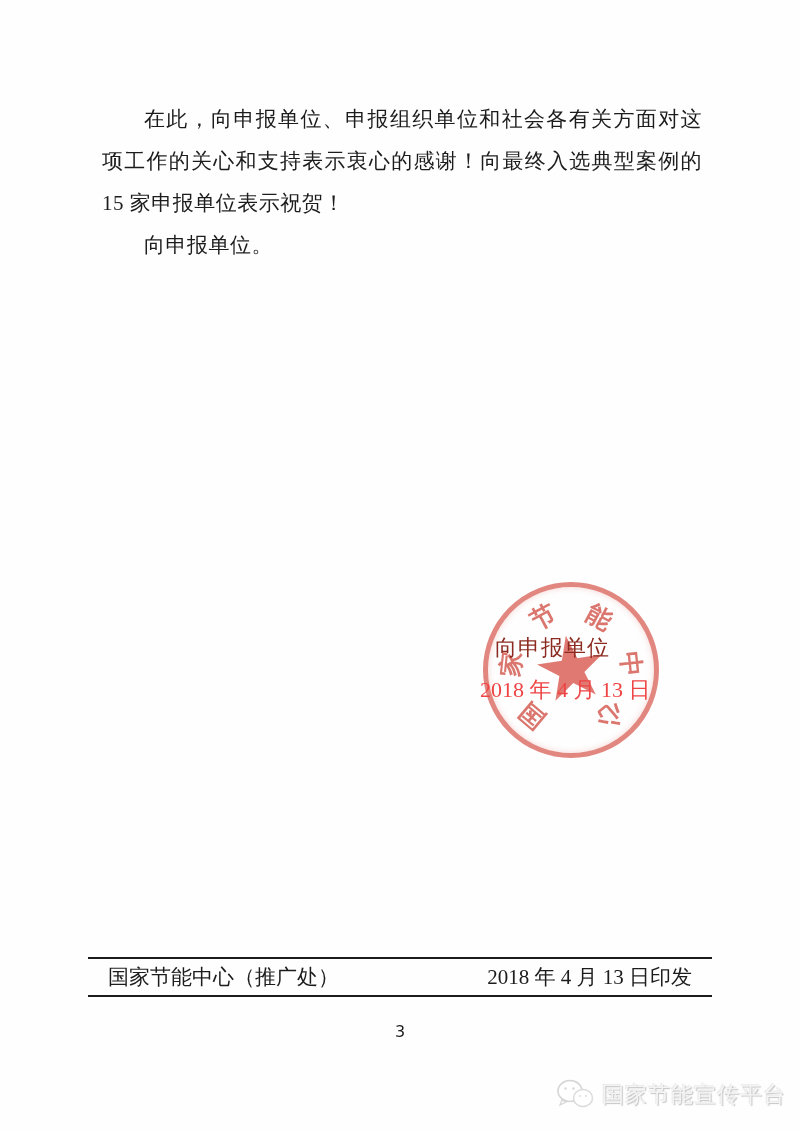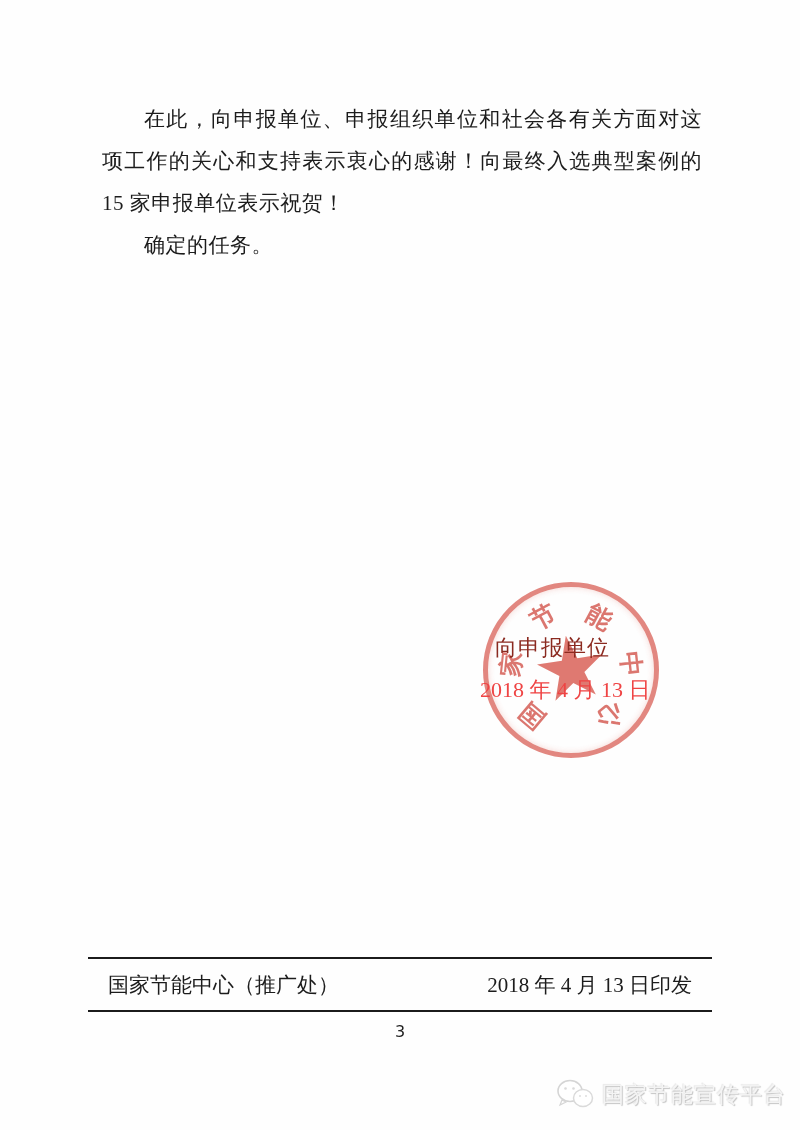--- a/index.html
+++ b/index.html
@@ -73,21 +73,21 @@
     font-size:22px;
     color:#ef4444;
   }
 
   
   .footer-strip {
     position:absolute;
     left:88px; top:957px; width:624px;
     border-top:2px solid #1b1b1b;
     border-bottom:2px solid #1b1b1b;
-    height:55px;
+    height:40px;
     display:flex;
     justify-content:space-between;
     align-items:center;
     padding:0 20px;
     box-sizing:border-box;
     font-size:21px;
   }
 
   
   .page-number {
@@ -116,21 +116,21 @@
     font-family:"Liberation Sans","DejaVu Sans",sans-serif;
   }
 </style>
 </head>
 <body>
 
 <div class="page">
 
   <div class="doc-body">
     <p>在此，向申报单位、申报组织单位和社会各有关方面对这项工作的关心和支持表示衷心的感谢！向最终入选典型案例的 15 家申报单位表示祝贺！</p>
-    <p>确定的任务。</p>
+    <p>向申报单位。</p>
   </div>
 
   <div class="stamp">
     <div class="stamp-ring"></div>
     <span class="stamp-star">★</span>
     <span id="arc-anchor"></span>
   <span class="arc-char" style="left: 49.4327px; top: 133.963px; transform: translate(-50%, -50%) rotate(-140deg);">国</span><span class="arc-char" style="left: 28.3287px; top: 81.7283px; transform: translate(-50%, -50%) rotate(-84deg);">家</span><span class="arc-char" style="left: 59.8317px; top: 35.0231px; transform: translate(-50%, -50%) rotate(-28deg);">节</span><span class="arc-char" style="left: 116.168px; top: 35.0231px; transform: translate(-50%, -50%) rotate(28deg);">能</span><span class="arc-char" style="left: 147.671px; top: 81.7283px; transform: translate(-50%, -50%) rotate(84deg);">中</span><span class="arc-char" style="left: 126.567px; top: 133.963px; transform: translate(-50%, -50%) rotate(140deg);">心</span></div>
 
   <div class="sig-org">向申报单位</div>
   <div class="sig-date">2018 年 4 月 13 日</div>

